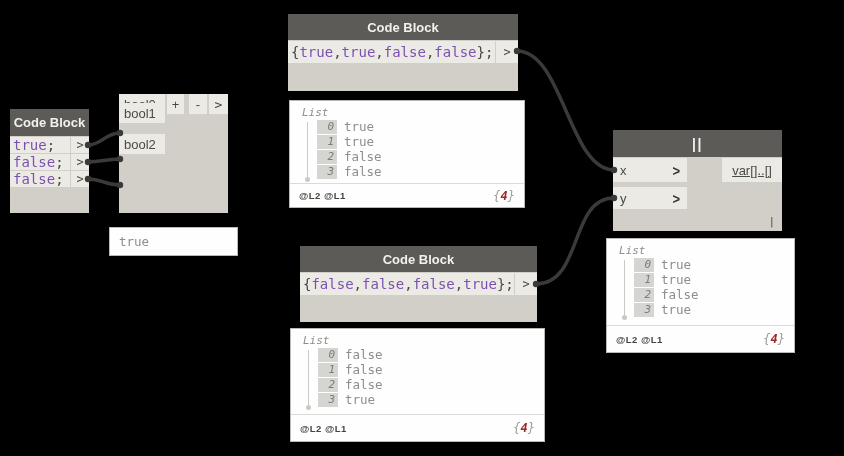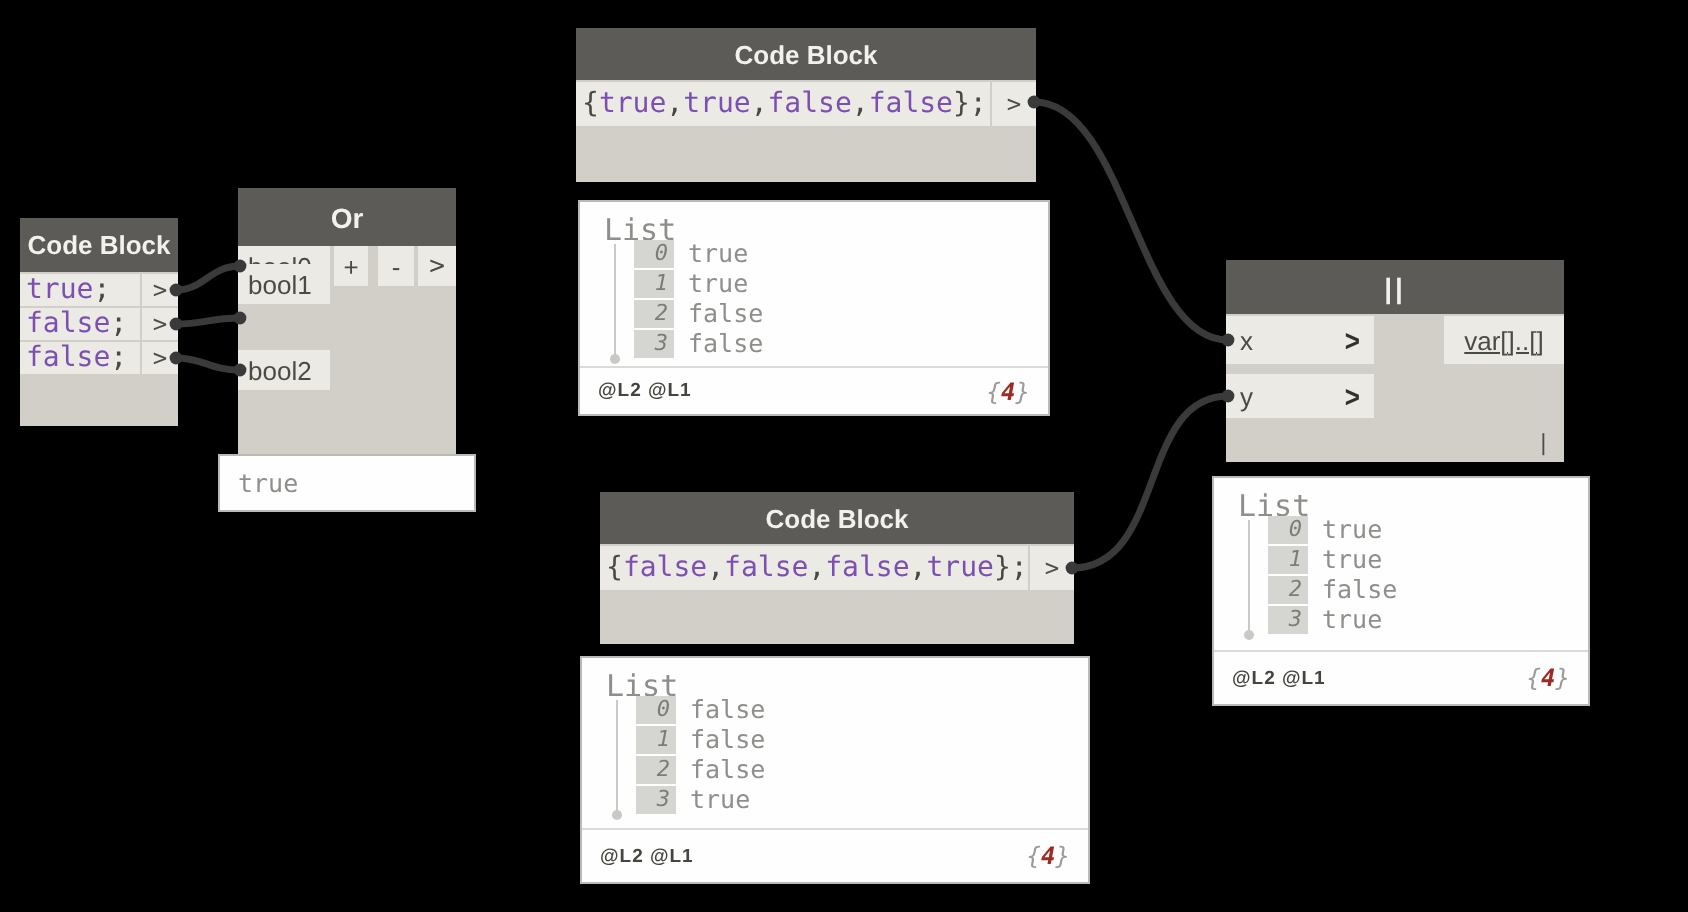--- a/index.html
+++ b/index.html
@@ -34,21 +34,21 @@
   .outcell{position:absolute;background:var(--cell,#eceae5);display:flex;align-items:center;justify-content:center;
            font-size:13px;color:var(--label-text,#4b4b46);text-decoration:underline;}
   .lacing{position:absolute;right:7px;bottom:3px;font-size:11px;color:var(--port-text,#4f4f4a);
           font-family:"DejaVu Sans Mono",monospace;}
   
   .bubble{position:absolute;z-index:3;background:var(--bubble-bg,#fefefe);
           border:1px solid var(--bubble-border,#b9b9b5);box-sizing:border-box;
           font-family:"DejaVu Sans Mono",monospace;color:var(--bubble-text,#8e8e8a);}
   .bval{font-size:12.5px;}
   .bubble.single{display:flex;align-items:center;}
-  .btitle{position:absolute;top:5px;left:12px;font-size:15px;}
+  .btitle{position:absolute;top:5px;left:12px;font-size:11px;font-style:italic;}
   .tree{position:absolute;left:17px;top:21px;width:1px;height:56px;background:var(--tree,#c9c9c5);}
   .tree::after{content:"";position:absolute;left:-2px;bottom:-4px;width:5px;height:5px;border-radius:50%;
                background:var(--tree,#c9c9c5);}
   .litem{position:absolute;left:27px;height:14px;display:flex;align-items:center;}
   .idx{display:inline-block;min-width:15px;text-align:right;background:var(--badge-bg,#d5d5d2);
        color:var(--badge-text,#7c7c78);font-style:italic;font-size:11px;line-height:14px;
        padding:0 3px 0 2px;margin-right:7px;}
   .lval{font-size:12.5px;line-height:14px;}
   .bfoot{position:absolute;left:0;right:0;bottom:0;border-top:1px solid var(--divider,#dadad7);
          display:flex;align-items:center;justify-content:space-between;padding:0 9px;}
@@ -94,27 +94,24 @@
         <div class="pcell" style="width:18px">&gt;</div>
       </div>
       <div class="crow" style="top:35px;height:16px">
         <div class="ccell code" style="width:60px"><span class="kw">false</span><span class="pt">;</span></div>
         <div class="pcell" style="width:18px">&gt;</div>
       </div>
     </div>
   </div>
 
   <div class="node" style="left:119px;top:94px;width:109px;height:128px">
-    <div class="nhead" style="height:29px;font-size:14px">
-      <span>Or</span>
-    </div>
     <div class="nbody" style="height:119px">
       <div class="incell" style="top:0">bool0</div>
       <div class="incell" style="top:9px">bool1</div>
-      <div class="incell" style="top:52px">bool2</div>
+      <div class="incell" style="top:40px">bool2</div>
       <div class="btn" style="left:48px;width:17px">+</div>
       <div class="btn" style="left:70px;width:18px">-</div>
       <div class="btn pcell" style="left:90px;width:19px">&gt;</div>
     </div>
   </div>
 
   <div class="bubble single" style="left:109px;top:227px;width:129px;height:29px">
     <span class="bval" style="padding-left:9px">true</span>
   </div>
 

